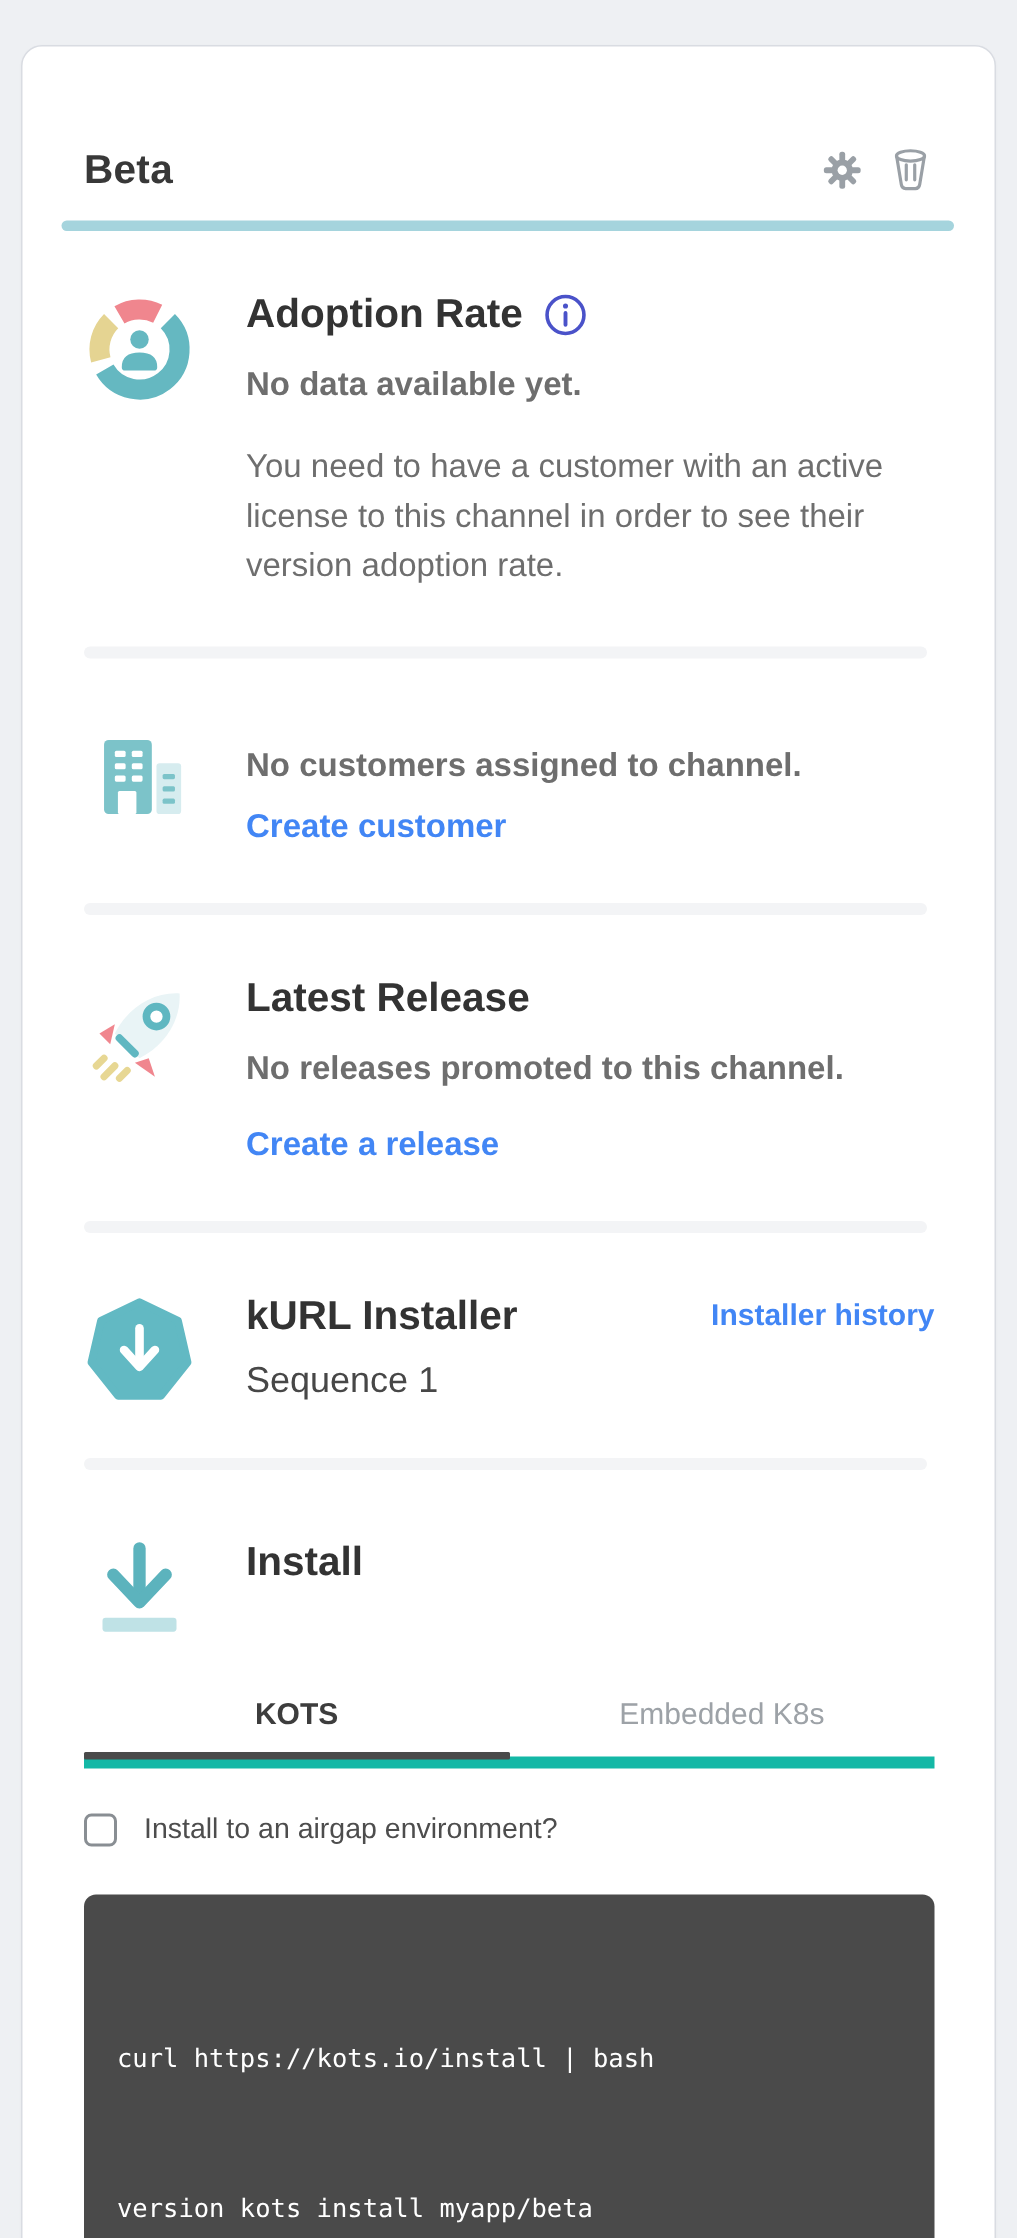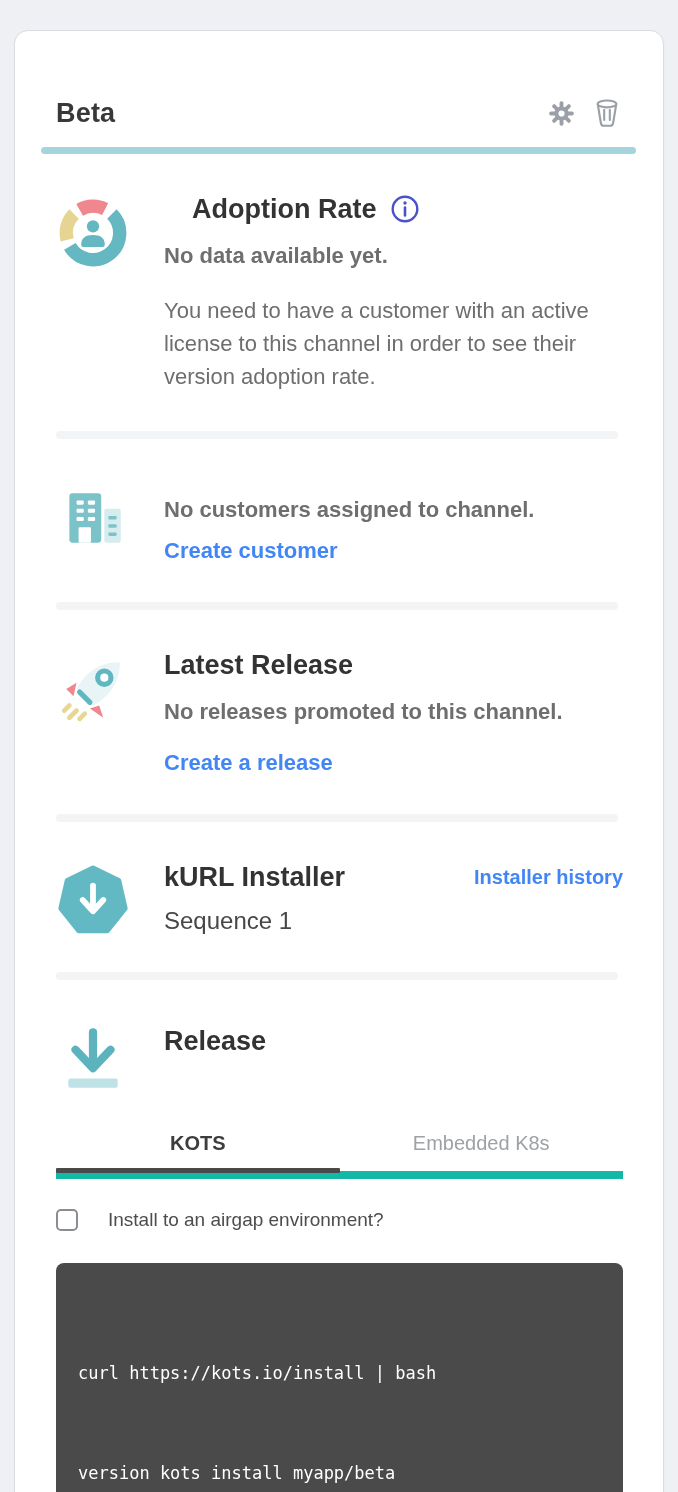--- a/index.html
+++ b/index.html
@@ -29,21 +29,21 @@
   .icon-btn { width:32px; height:32px; cursor:pointer; display:flex; align-items:center; justify-content:center; }
   .accent-bar {
     height:7px; border-radius:4px;
     background:var(--accent,#a5d4dd);
     margin:18px 27px 0 26px;
   }
   .section { display:flex; padding:40px 40px 38px 41px; }
   .icon-col { width:74px; min-width:74px; margin-right:34px; padding-top:2px; }
   .text-col { flex:1; min-width:0; }
   .section-title { font-size:27px; font-weight:700; color:#333; }
-  .title-row { display:flex; align-items:flex-start; gap:14px;margin-left:28px; }
+  .title-row { display:flex; align-items:flex-end; gap:14px; }
   .title-row-between { display:flex; align-items:flex-start; justify-content:space-between; }
   .muted { font-size:22px; color:#6e6e6e; line-height:1.5; }
   .mt14 { margin-top:14px;font-weight:bold; }
   .mt22 { margin-top:22px; }
   .link {
     color:var(--link,#4286f5);
     font-size:22px; font-weight:600;
     text-decoration:none; cursor:pointer; display:inline-block;
   }
   .link-sm { font-size:20px; }
@@ -55,21 +55,21 @@
   .tabs { display:flex; border-bottom:8px solid #14b8a6; margin-top:26px; }
   .tab {
     flex:1; text-align:center; font-size:20px; color:#9da2a7;
     padding:10px 4px 16px; cursor:pointer; position:relative;
   }
   .tab.active { color:#3d3d3d; font-weight:700; }
   .tab.active::after {
     content:""; position:absolute; left:0; right:0; bottom:-2px;
     height:5px; background:#4a4a4a; border-radius:1px;
   }
-  .airgap-row { display:flex; align-items:center; gap:30px; margin-top:30px; cursor:pointer; }
+  .airgap-row { display:flex; align-items:center; gap:18px; margin-top:30px; cursor:pointer; }
   .checkbox {
     width:22px; height:22px; border:2px solid #898e93; border-radius:5px; background:#fff;
   }
   .airgap-label { font-size:19px; color:#4d4d4d; }
   .code-block {
     margin-top:32px; background:var(--code-bg,#4a4a4a); border-radius:8px;
     padding:28px 22px; color:#fff;
     font-family:"DejaVu Sans Mono", monospace;
     font-size:17px; line-height:1.95; white-space:pre;
   }
@@ -212,21 +212,21 @@
     <div class="icon-col">
       <svg width="74" height="74" viewBox="0 0 72 72">
         <g stroke="#5cb3bd" stroke-width="8" stroke-linecap="round" stroke-linejoin="round" fill="none">
           <line x1="36" y1="10" x2="36" y2="38"></line>
           <polyline points="19,27 36,45 53,27"></polyline>
         </g>
         <rect x="12" y="55" width="48" height="9" rx="2" fill="#bfe2e6"></rect>
       </svg>
     </div>
     <div class="text-col">
-      <div class="section-title" style="margin-top:6px;">Release</div>
+      <div class="section-title" style="margin-top:6px;">Install</div>
     </div>
   </div>
 
   <div class="install-body">
     <div class="tabs">
       <div class="tab active">KOTS</div>
       <div class="tab">Embedded K8s</div>
     </div>
 
     <div class="airgap-row">

